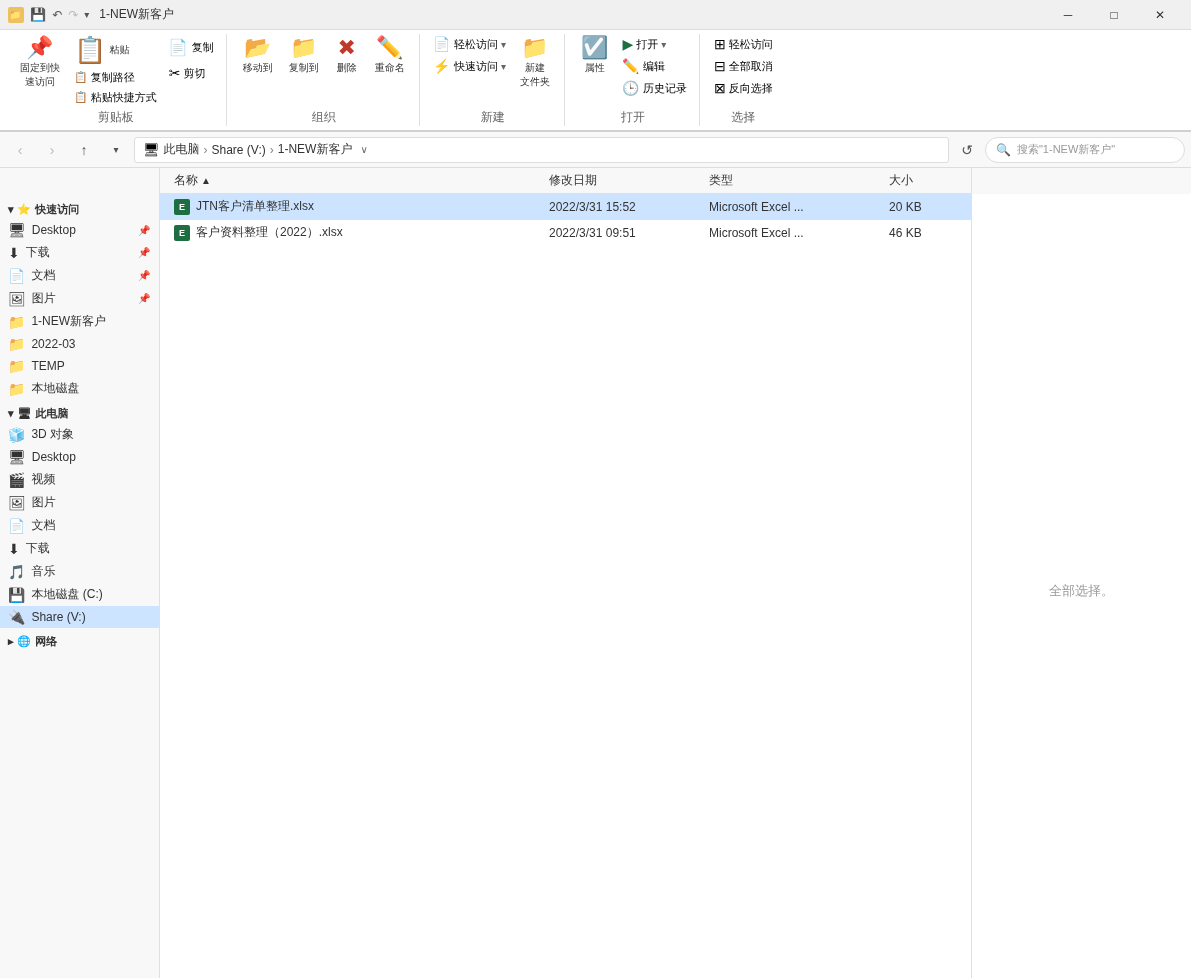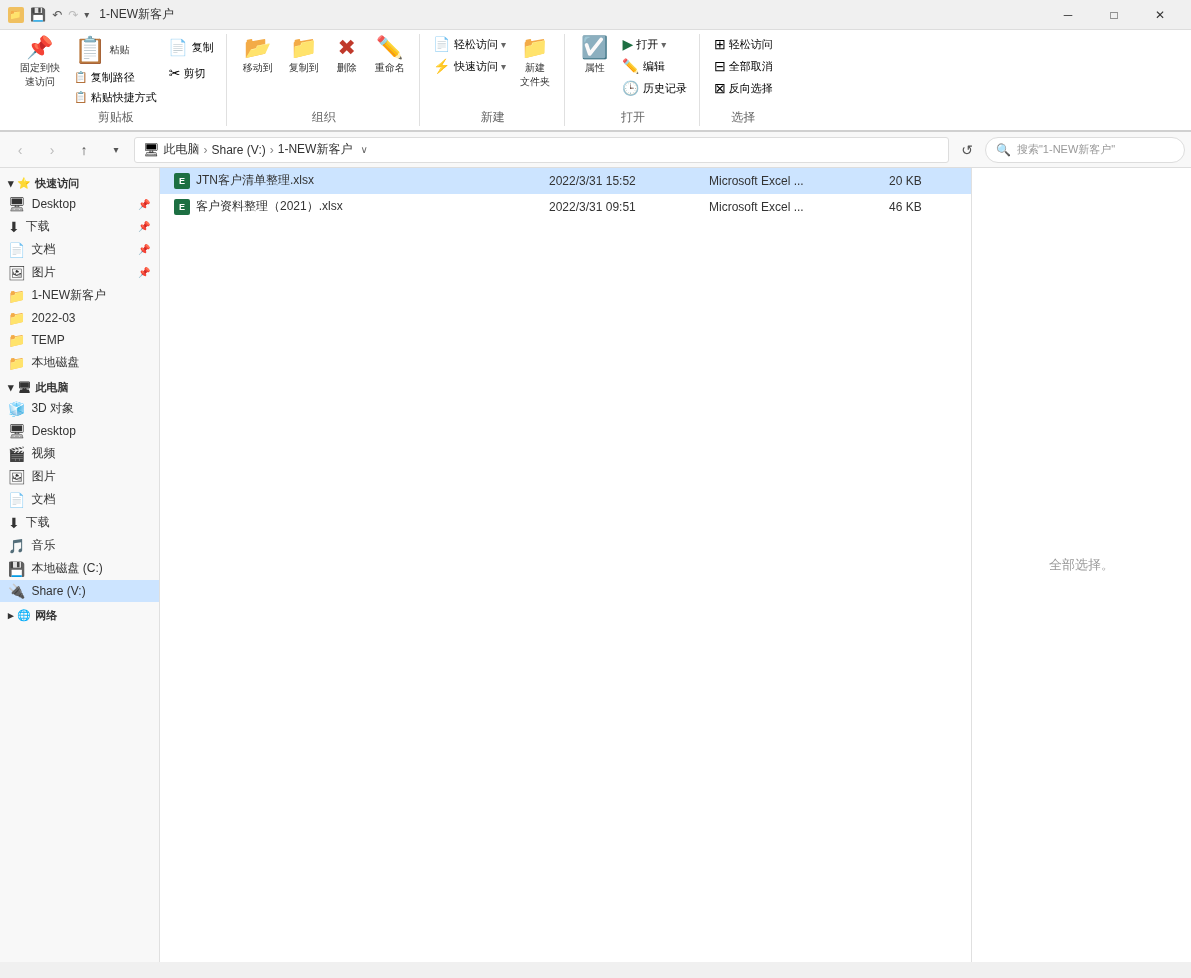--- a/index.html
+++ b/index.html
@@ -443,20 +443,39 @@
   </div>
   <div class="refresh-btn">↺</div>
   <div class="search-box">
     <span style="font-size:12px;">🔍</span>
     <span style="color:#999;font-size:11px;">搜索"1-NEW新客户"</span>
   </div>
 </div>
 
 <div style="display:flex;flex-direction:column;flex:1;">
 
+  <div style="display:flex;">
+    <div style="width:160px;border-right:1px solid #e0e0e0;background:#f8f8f8;"></div>
+    <div class="file-header" style="flex:1;">
+      <div class="file-header-col">
+        <span>名称</span>
+        <span style="font-size:10px;">▲</span>
+      </div>
+      <div class="file-header-col">
+        <span>修改日期</span>
+      </div>
+      <div class="file-header-col">
+        <span>类型</span>
+      </div>
+      <div class="file-header-col">
+        <span>大小</span>
+      </div>
+    </div>
+    <div style="width:220px;border-left:1px solid #e0e0e0;background:#f8f8f8;"></div>
+  </div>
 
   <div class="main-area">
 
     <div class="sidebar">
 
       <div class="sidebar-section">
         <div class="sidebar-header">
           <span>▾</span>
           <span>⭐</span>
           <span>快速访问</span>
@@ -568,21 +587,21 @@
             <span>Microsoft Excel ...</span>
           </div>
           <div class="file-cell">
             <span>20 KB</span>
           </div>
         </div>
 
         <div class="file-row">
           <div class="file-cell">
             <div class="excel-icon">E</div>
-            <span>客户资料整理（2021）.xlsx</span>
+            <span>客户资料整理（2022）.xlsx</span>
           </div>
           <div class="file-cell">
             <span>2022/3/31 09:51</span>
           </div>
           <div class="file-cell">
             <span>Microsoft Excel ...</span>
           </div>
           <div class="file-cell">
             <span>46 KB</span>
           </div>

